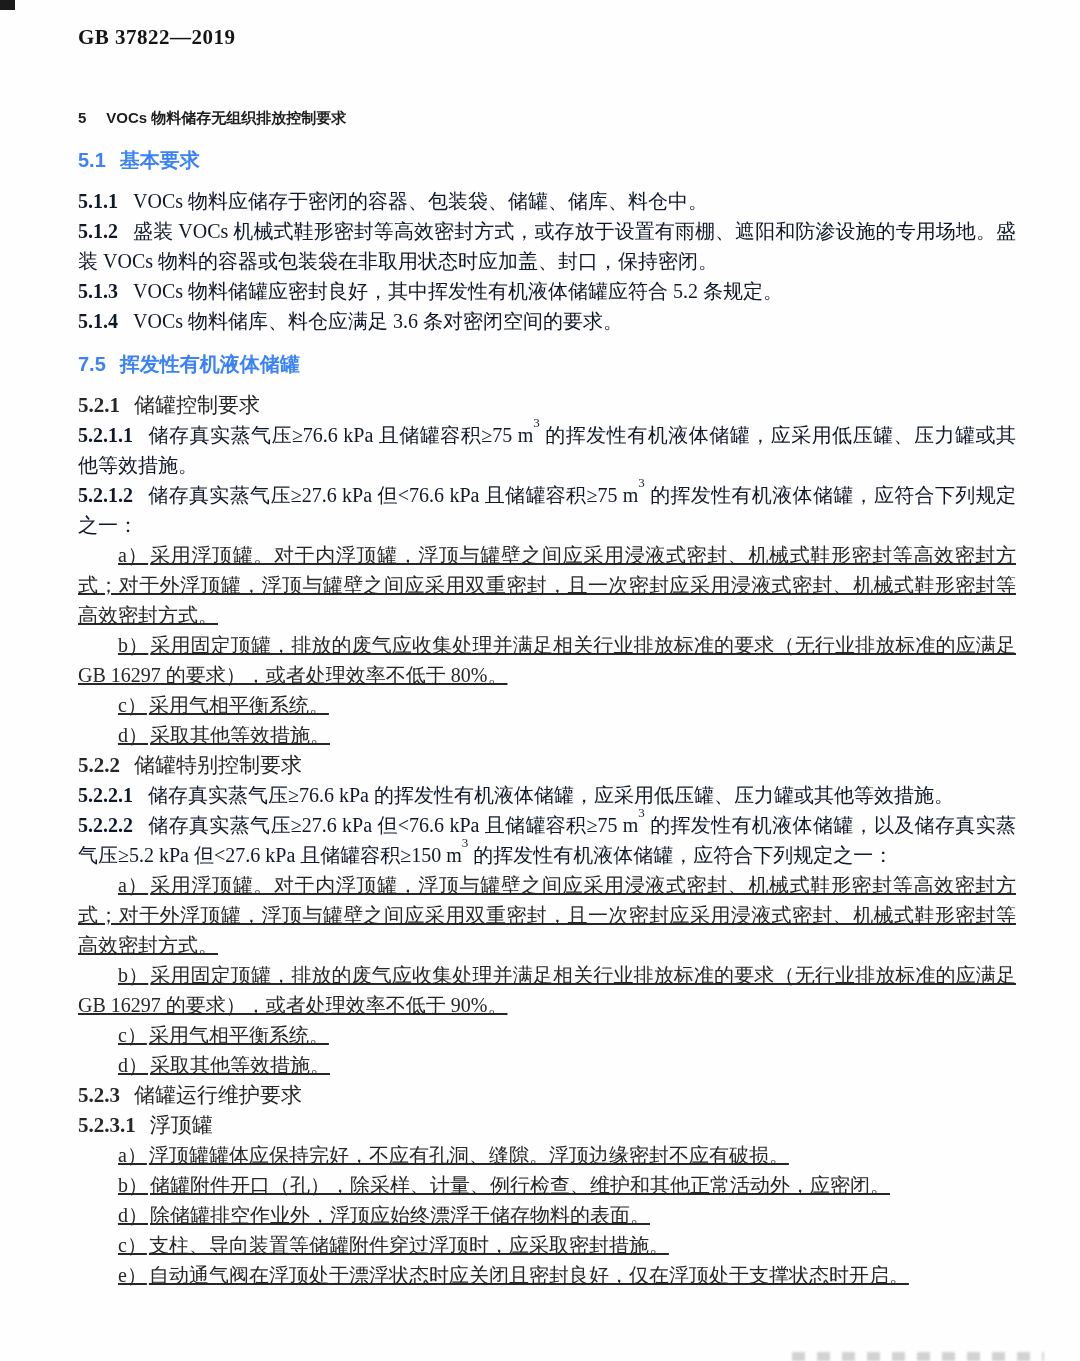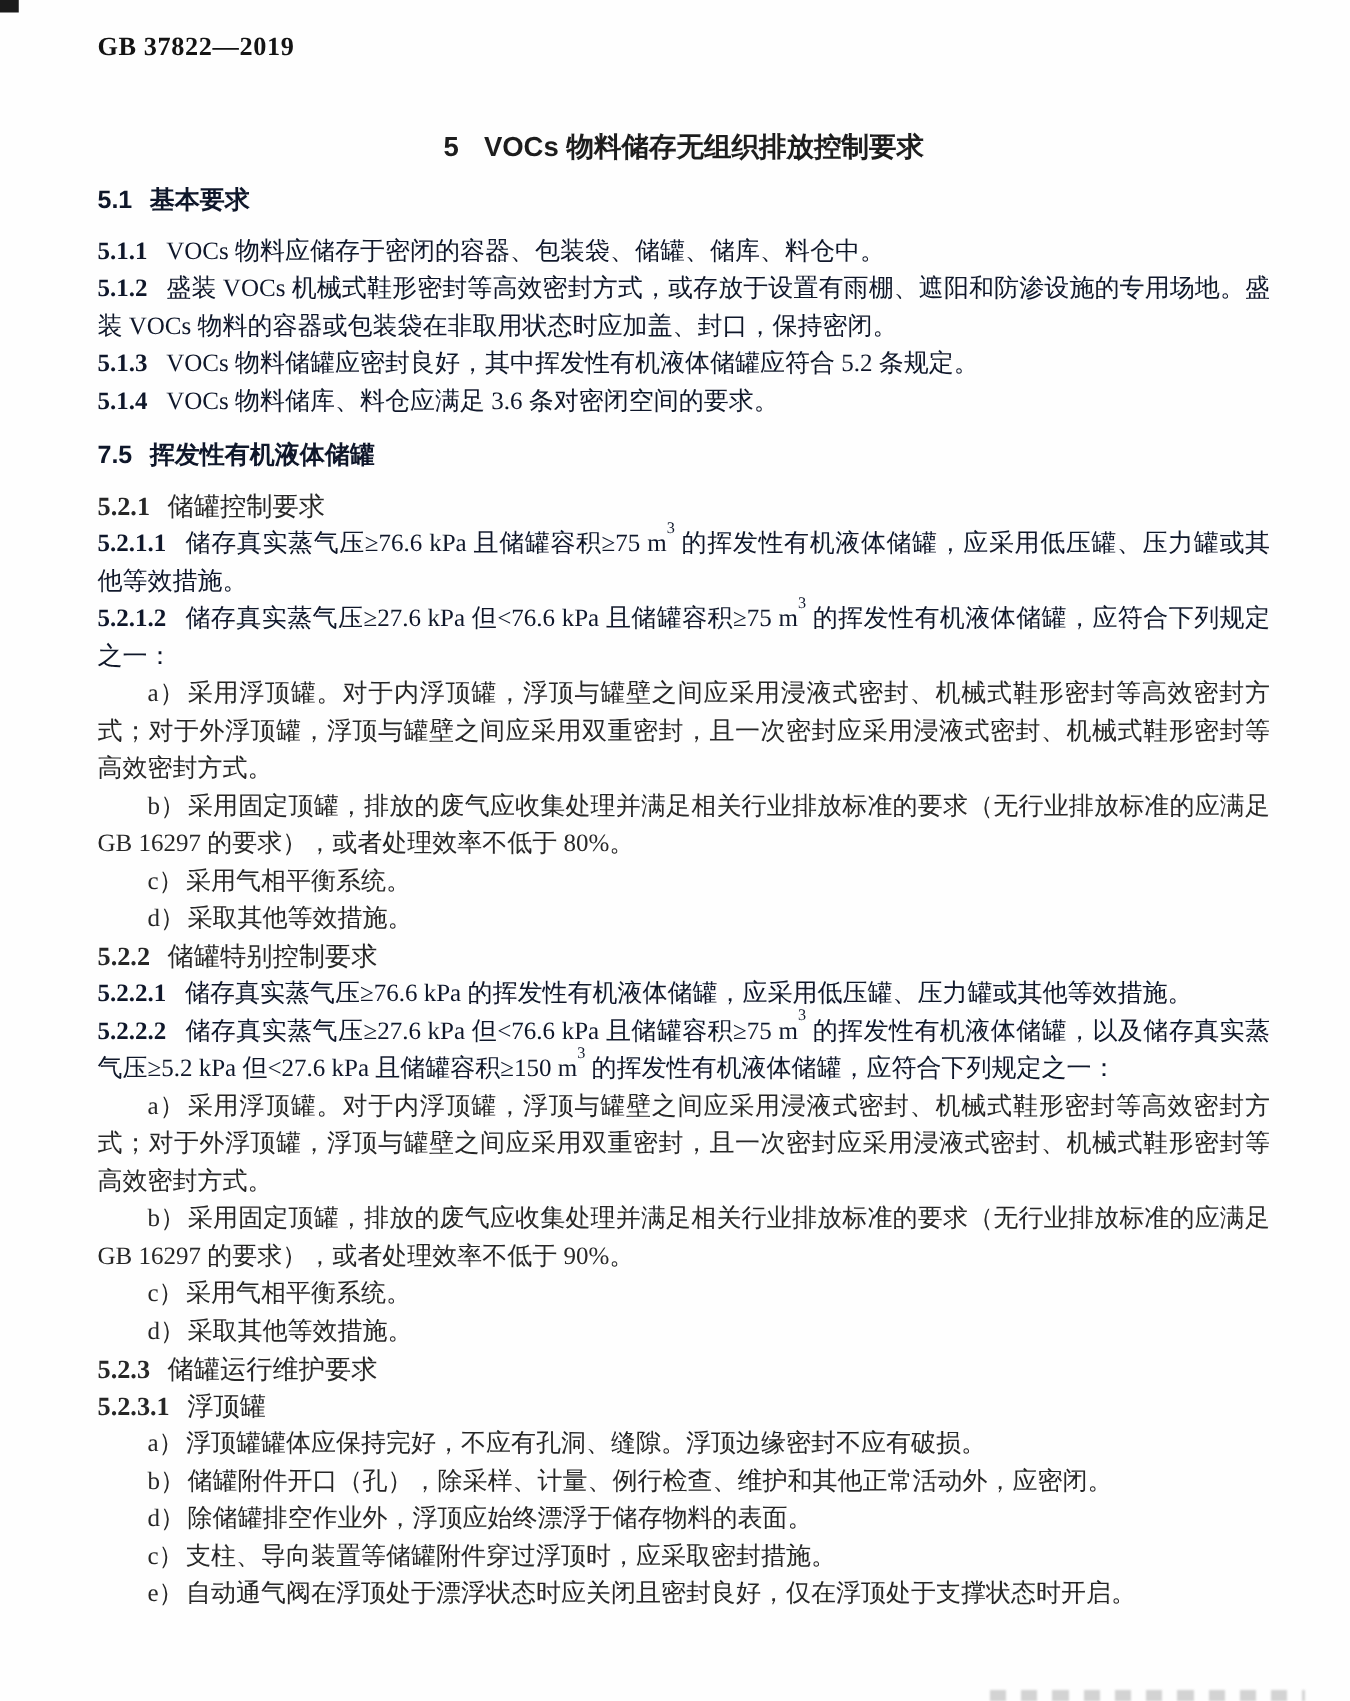--- a/index.html
+++ b/index.html
@@ -7,39 +7,39 @@
     width:1080px;height:1361px;background:#fefefe;position:relative;overflow:hidden;
     font-family:"Liberation Serif","DejaVu Serif",serif;color:#272727;
   }
   .content{padding:24px 64px 0 78px;}
   .doc-header{
     font-size:21px;font-weight:bold;color:#141414;letter-spacing:0.5px;line-height:26px;
   }
   .chapter-heading{
     margin-top:54px;line-height:28px;
     font-family:"Liberation Sans","DejaVu Sans",sans-serif;
-    font-size:22px;font-weight:bold;color:#1d1d1d;text-align:center;
+    font-size:15px;font-weight:bold;color:#1d1d1d;
   }
   .chapter-heading .num{margin-right:20px;}
   .section-heading{
     margin-top:14px;margin-bottom:12px;line-height:28px;
     font-family:"Liberation Sans","DejaVu Sans",sans-serif;
-    font-size:20px;font-weight:bold;color:#0f172a;
+    font-size:20px;font-weight:bold;color:#3b82f6;
   }
   .section-heading .num{margin-right:14px;}
   .subclause-heading{
     font-size:21px;line-height:30px;color:#272727;
   }
   .subclause-heading .num{font-weight:bold;margin-right:14px;}
   .clause-para{
     font-size:20px;line-height:30px;text-align:justify;color:#0f172a;
   }
   .clause-para .num{font-weight:bold;margin-right:15px;white-space:nowrap;}
   .list-item{
-    font-size:20px;line-height:30px;text-align:justify;text-indent:2em;color:#272727;
+    font-size:20px;line-height:30px;text-align:justify;text-indent:2em;color:#272727;text-decoration:underline;
   }
   .list-item .label{margin-right:2px;}
   sup{font-size:13px;line-height:0;position:relative;top:-7px;}
   .corner-mark{
     position:absolute;top:0;left:0;width:15px;height:10px;background:#1b1b1b;
   }
   .bottom-artifact{
     position:absolute;left:792px;top:1352px;width:252px;height:9px;opacity:.45;
     background:repeating-linear-gradient(90deg,#9f9f9f 0 13px,transparent 13px 25px);
     filter:blur(1px);

